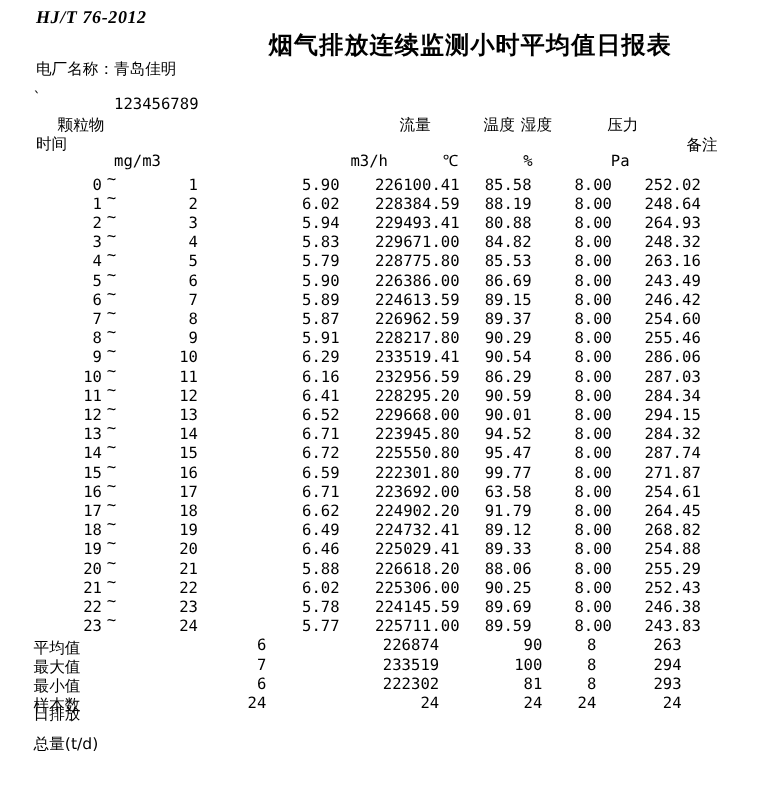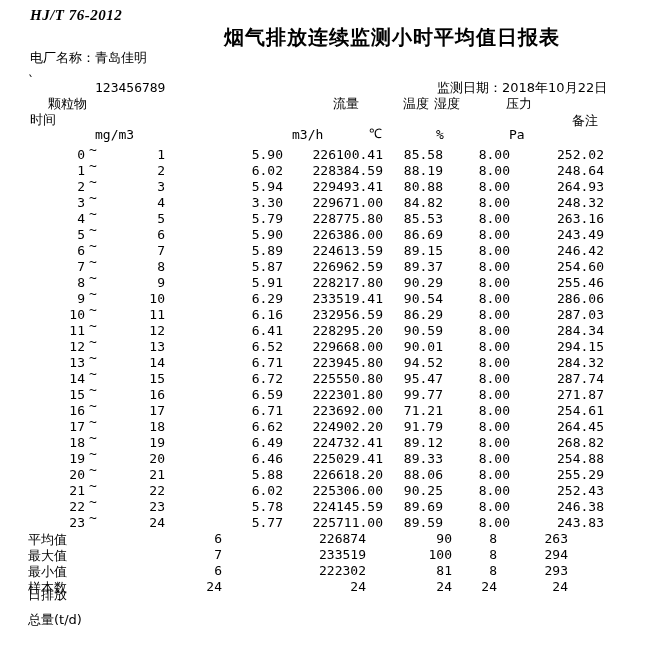--- a/index.html
+++ b/index.html
@@ -37,21 +37,21 @@
   .cell { position:absolute; top:0; text-align:right; }
 
   
   .c-start { left:40px;  width:45px; }
   .c-tilde { left:89px;  width:14px; top:-5px; text-align:left; }
   .c-end   { left:115px; width:50px; }
   .c-pm    { left:193px; width:90px; }
   .c-flow  { left:283px; width:100px; }
   .c-temp  { left:363px; width:80px; }
   .c-hum   { left:430px; width:80px; }
-  .c-press { left:524px; width:80px; }
+  .c-press { left:504px; width:80px; }
 
   
   .s-label { left:28px;  width:90px; text-align:left; font-size:13px; font-family:Liberation Serif, serif; }
   .s-pm    { left:132px; width:90px; }
   .s-flow  { left:266px; width:100px; }
   .s-temp  { left:372px; width:80px; }
   .s-hum   { left:417px; width:80px; }
   .s-press { left:488px; width:80px; }
 
   #daily1 { left:28px; top:586px; }
@@ -61,21 +61,20 @@
 </head>
 <body>
 
 <div class="page">
 
   <div class="abs" id="std">HJ/T 76-2012</div>
   <div class="abs" id="title">烟气排放连续监测小时平均值日报表</div>
   <div class="abs cjk" id="plant">电厂名称：青岛佳明</div>
   <div class="abs" id="tick">`</div>
   <div class="abs num" id="serial">123456789</div>
-  <div class="abs cjk" id="date">监测日期：2018年10月22日</div>
 
   <div class="abs cjk" id="h-pm">颗粒物</div>
   <div class="abs cjk" id="h-flow">流量</div>
   <div class="abs cjk" id="h-temp">温度</div>
   <div class="abs cjk" id="h-hum">湿度</div>
   <div class="abs cjk" id="h-press">压力</div>
   <div class="abs cjk" id="h-time">时间</div>
   <div class="abs cjk" id="h-remark">备注</div>
 
   <div class="abs num" id="u-pm">mg/m3</div>
@@ -116,21 +115,21 @@
         <span class="cell c-flow num">229493.41</span>
         <span class="cell c-temp num">80.88</span>
         <span class="cell c-hum num">8.00</span>
         <span class="cell c-press num">264.93</span>
       </div>
 
       <div class="trow" style="top: 195px;">
         <span class="cell c-start num">3</span>
         <span class="cell c-tilde num">~</span>
         <span class="cell c-end num">4</span>
-        <span class="cell c-pm num">3.30</span>
+        <span class="cell c-pm num">5.83</span>
         <span class="cell c-flow num">229671.00</span>
         <span class="cell c-temp num">84.82</span>
         <span class="cell c-hum num">8.00</span>
         <span class="cell c-press num">248.32</span>
       </div>
 
       <div class="trow" style="top: 211px;">
         <span class="cell c-start num">4</span>
         <span class="cell c-tilde num">~</span>
         <span class="cell c-end num">5</span>
@@ -261,21 +260,21 @@
         <span class="cell c-hum num">8.00</span>
         <span class="cell c-press num">271.87</span>
       </div>
 
       <div class="trow" style="top: 403px;">
         <span class="cell c-start num">16</span>
         <span class="cell c-tilde num">~</span>
         <span class="cell c-end num">17</span>
         <span class="cell c-pm num">6.71</span>
         <span class="cell c-flow num">223692.00</span>
-        <span class="cell c-temp num">71.21</span>
+        <span class="cell c-temp num">63.58</span>
         <span class="cell c-hum num">8.00</span>
         <span class="cell c-press num">254.61</span>
       </div>
 
       <div class="trow" style="top: 419px;">
         <span class="cell c-start num">17</span>
         <span class="cell c-tilde num">~</span>
         <span class="cell c-end num">18</span>
         <span class="cell c-pm num">6.62</span>
         <span class="cell c-flow num">224902.20</span>

